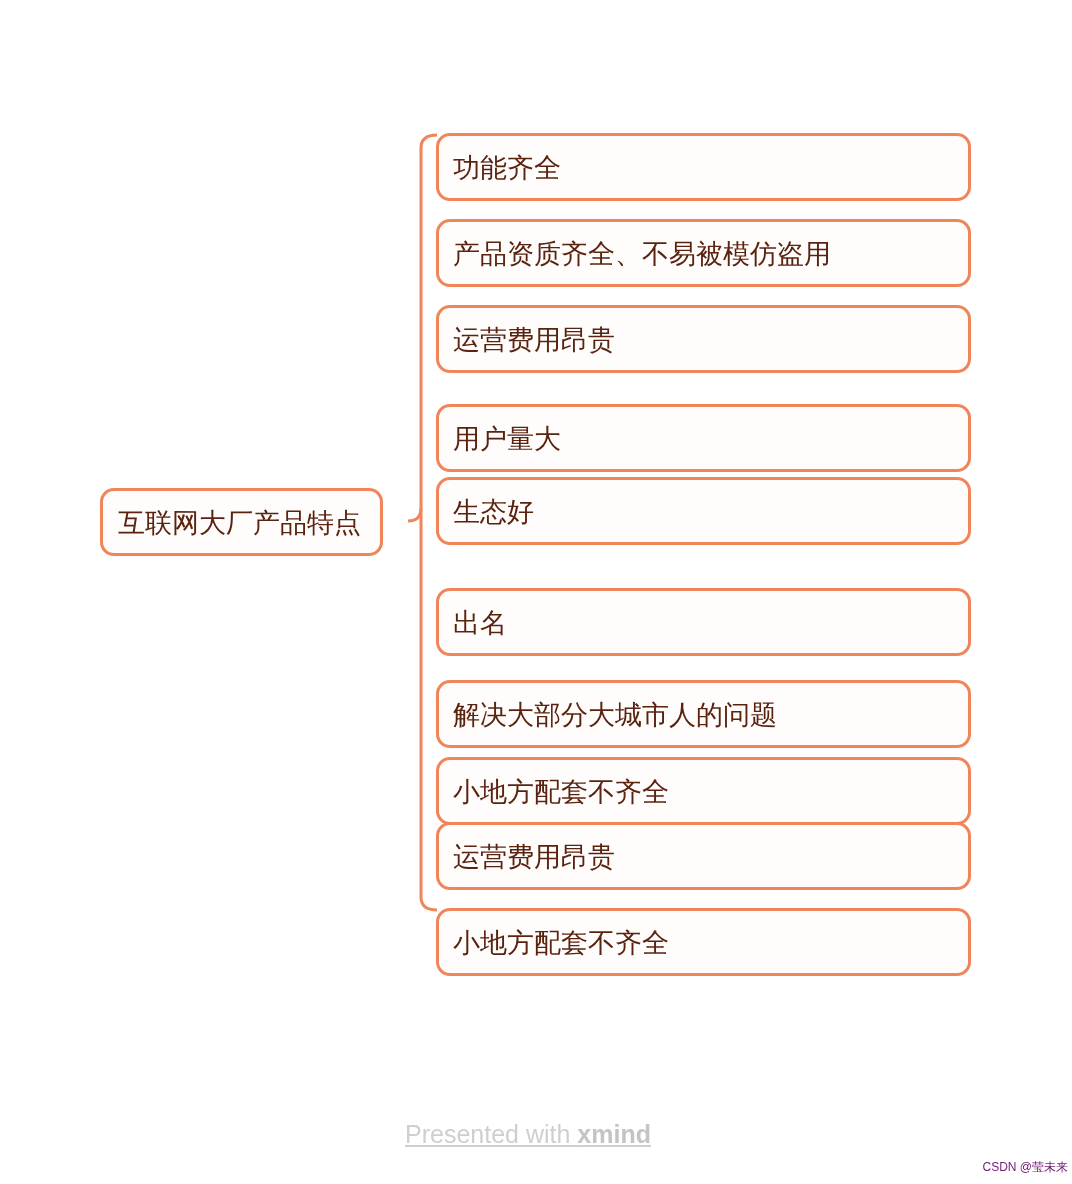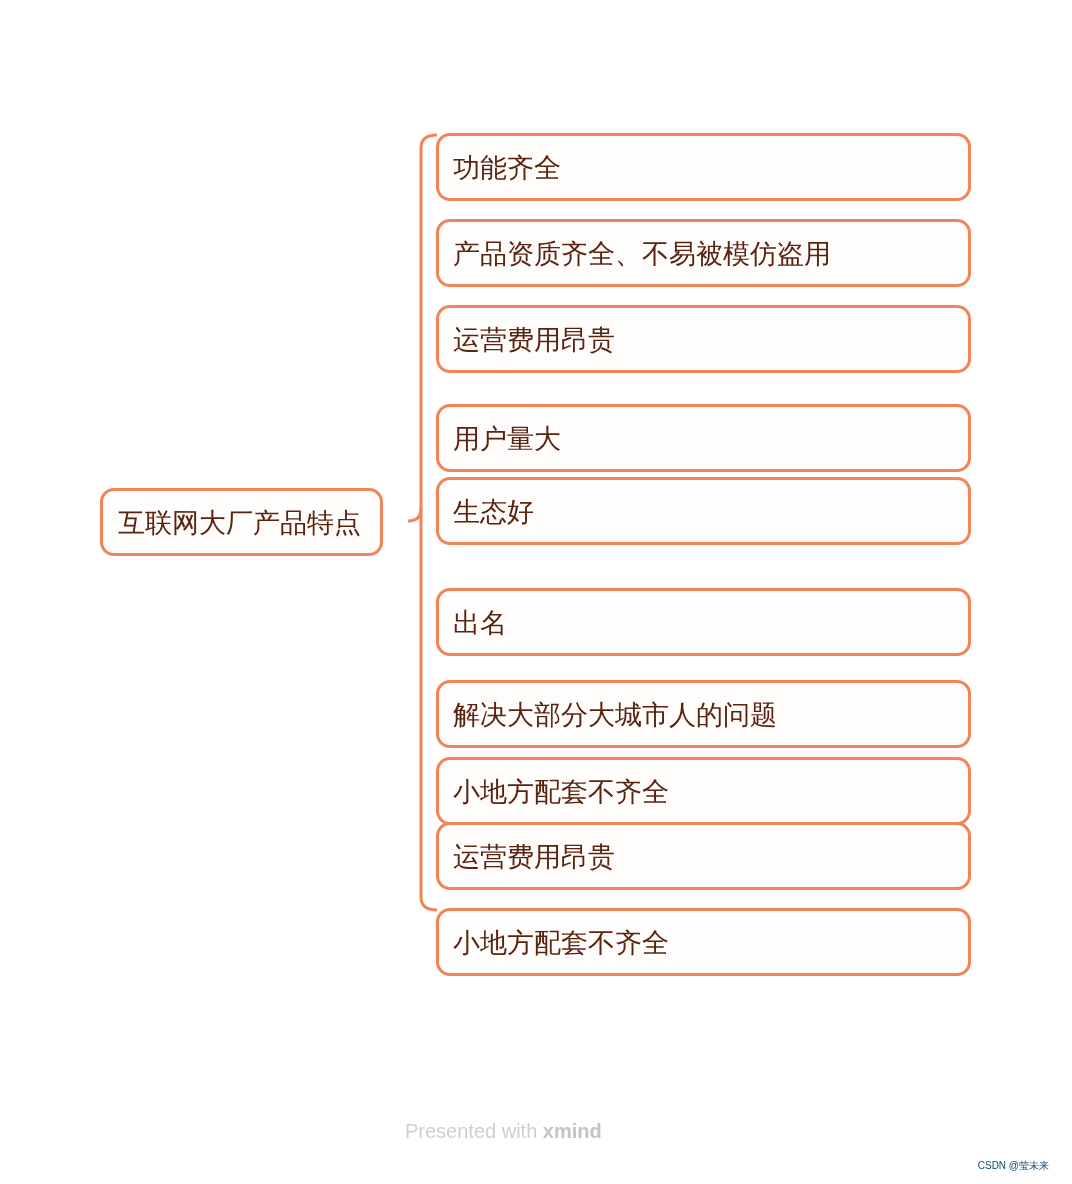--- a/index.html
+++ b/index.html
@@ -10,26 +10,27 @@
   .node {
     position:absolute; box-sizing:border-box;
     border:3px solid #f0855a; border-radius:14px; background:#fffdfc;
     color:#5a2310; font-size:27px; line-height:1;
     display:flex; align-items:center; padding-left:14px; white-space:nowrap;
   }
   #root { left:100px; top:488px; width:283px; height:68px; padding-left:15px; }
   .child { left:436px; width:535px; height:68px;margin-top:32px; }
   svg.conn { position:absolute; left:0; top:0; }
   .footer {
-    position:absolute; left:405px; top:1120px; font-size:20px; color:#cfcfcf;
+    position:absolute; left:405px; top:1120px; font-size:25px; color:#cfcfcf;
     font-family: "Liberation Sans", sans-serif;
+    text-decoration: underline;
   }
   .footer b { color:#c4c4c4; }
   .watermark {
-    position:absolute; right:23px; top:1159px; font-size:10px; color:#0c4a6e;
+    position:absolute; right:4px; top:1159px; font-size:12px; color:#701a75;
     font-family: "Liberation Sans", sans-serif;
   }
 </style>
 </head>
 <body>
 
 <svg class="conn" width="1072" height="1184">
   <path d="M408,521 Q421,521 421,508 L421,148 Q421,135 437,135" fill="none" stroke="#f0855a" stroke-width="3"></path>
   <path d="M421,508 L421,897 Q421,910 437,910" fill="none" stroke="#f0855a" stroke-width="3"></path>
 </svg>

